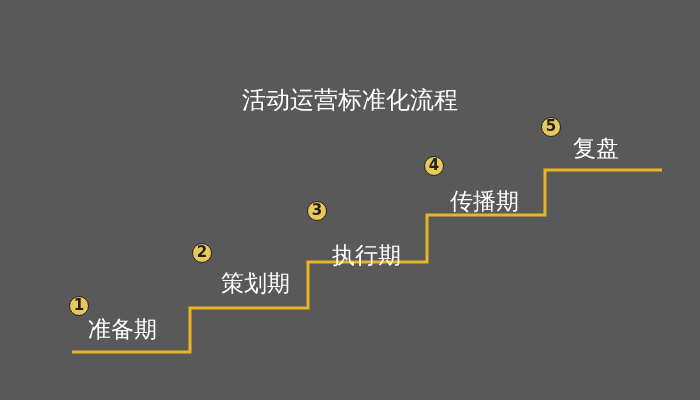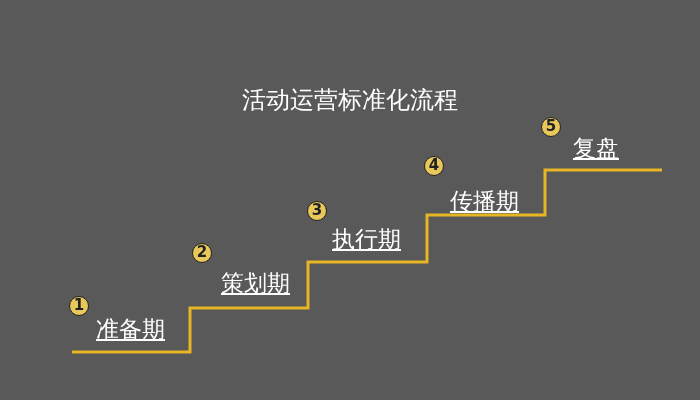--- a/index.html
+++ b/index.html
@@ -1,36 +1,36 @@
 <!DOCTYPE html>
 <html><head>
 <meta charset="utf-8">
 <style>
   html,body{margin:0;padding:0;}
   body{width:700px;height:400px;background:#595959;position:relative;overflow:hidden;font-family:"DejaVu Sans","Liberation Sans",sans-serif;}
   .title{position:absolute;left:0;width:700px;top:84px;text-align:center;color:#ffffff;font-size:24px;letter-spacing:0px;}
   svg.stairs{position:absolute;left:0;top:0;}
-  .step-label{position:absolute;color:#ffffff;font-size:23px;white-space:nowrap;text-decoration:underline;}
+  .step-label{position:absolute;color:#ffffff;font-size:23px;white-space:nowrap;}
   .badge{position:absolute;width:20px;height:20px;border-radius:50%;background:#e8c85a;border:1.5px solid #222;box-sizing:border-box;color:#222;font-size:15px;font-weight:bold;line-height:17px;text-align:center;}
 </style>
 </head>
 <body>
 
 <div class="title">活动运营标准化流程</div>
 
 <svg class="stairs" width="700" height="400">
   <polyline points="72,352 190,352 190,308 308,308 308,262 427,262 427,215 545,215 545,170 662,170" fill="none" stroke="#e8b524" stroke-width="3"></polyline>
 </svg>
 
 <div class="badge" style="left:69px;top:296px;">1</div>
-<div class="step-label" style="left:96px;top:314px;">准备期</div>
+<div class="step-label" style="left:88px;top:314px;">准备期</div>
 
 <div class="badge" style="left:192px;top:243px;">2</div>
 <div class="step-label" style="left:221px;top:268px;">策划期</div>
 
 <div class="badge" style="left:307px;top:201px;">3</div>
-<div class="step-label" style="left:332px;top:224px;">执行期</div>
+<div class="step-label" style="left:332px;top:240px;">执行期</div>
 
 <div class="badge" style="left:424px;top:156px;">4</div>
 <div class="step-label" style="left:450px;top:186px;">传播期</div>
 
 <div class="badge" style="left:541px;top:117px;">5</div>
 <div class="step-label" style="left:573px;top:133px;">复盘</div>
 
 </body></html>

